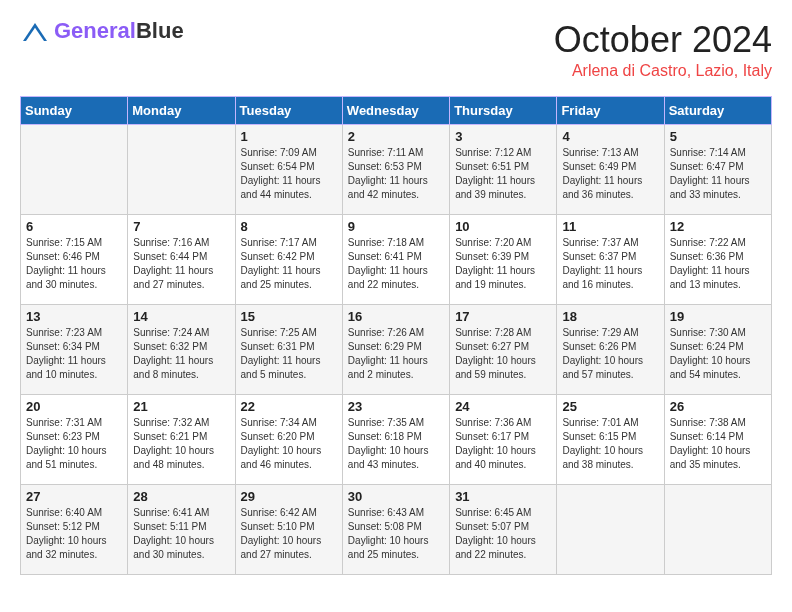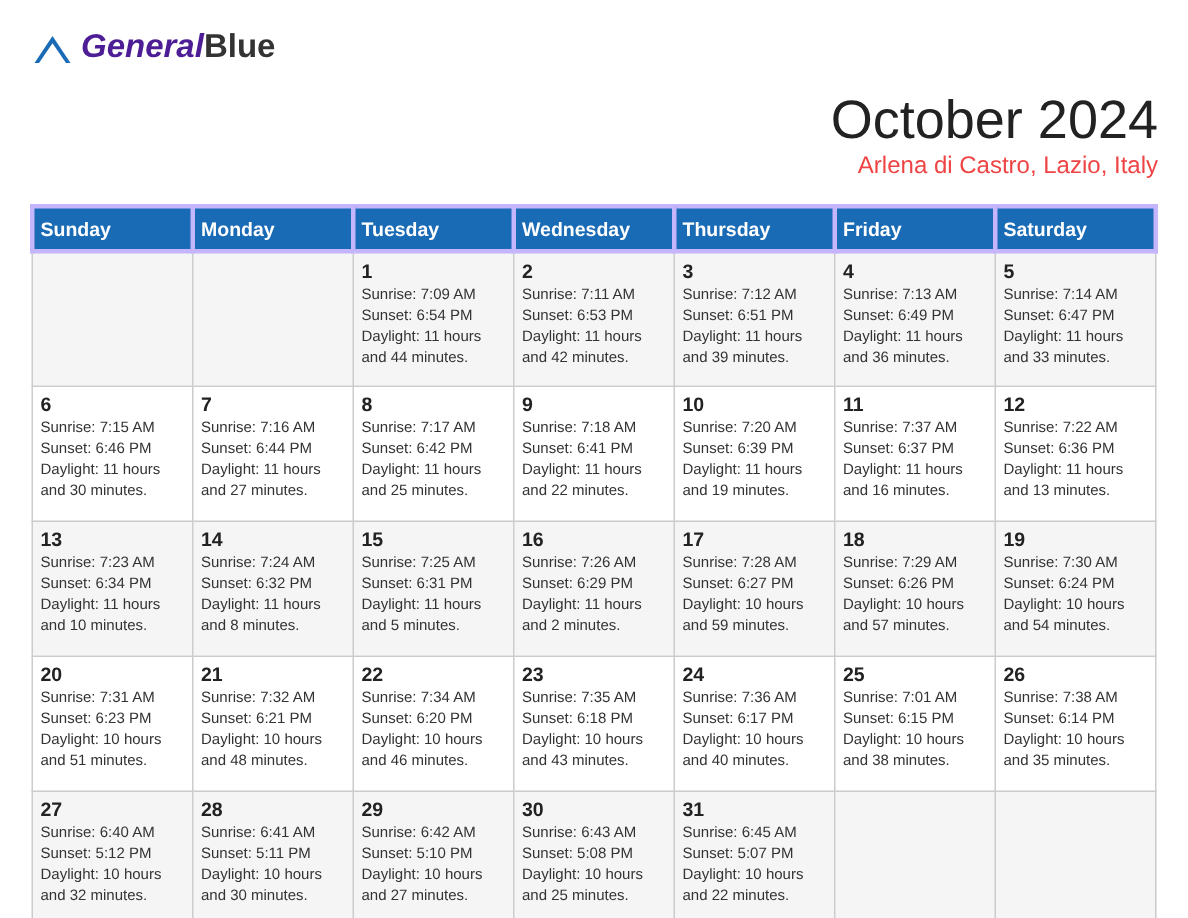--- a/index.html
+++ b/index.html
@@ -20,59 +20,58 @@
       display: flex;
       flex-direction: column;
       align-items: flex-start;
     }
     .logo-text {
       font-size: 22px;
       font-weight: bold;
       color: #333;
       line-height: 1;
     }
-    .logo-text span.blue { color: #4c1d95; font-style: italic; }
+    .logo-text span.blue { color: #8b5cf6; }
     .logo-icon {
       width: 30px;
       height: 18px;
       margin-top: 2px;
     }
     .logo-wrapper {
       display: flex;
       align-items: center;
       gap: 4px;
     }
     .title-block {
       text-align: right;
     }
     .month-title {
       font-size: 36px;
       font-weight: normal;
       color: #222;
       line-height: 1.1;
-      margin-top: 40px;
     }
     .location-title {
       font-size: 16px;
       color: #ef4444;
       margin-top: 2px;
     }
     table {
       width: 100%;
       border-collapse: collapse;
       font-size: 11px;
     }
     thead th {
       background-color: #1a6bb5;
       color: #fff;
       padding: 6px 4px;
       text-align: left;
       font-size: 13px;
       font-weight: bold;
-      border: 3px solid #c4b5fd;
+      border: 1px solid #c4b5fd;
     }
     tbody td {
       border: 1px solid #ccc;
       vertical-align: top;
       padding: 4px 5px;
       width: 14.28%;
       min-height: 80px;
       height: 90px;
     }
     tbody tr:nth-child(odd) td {

